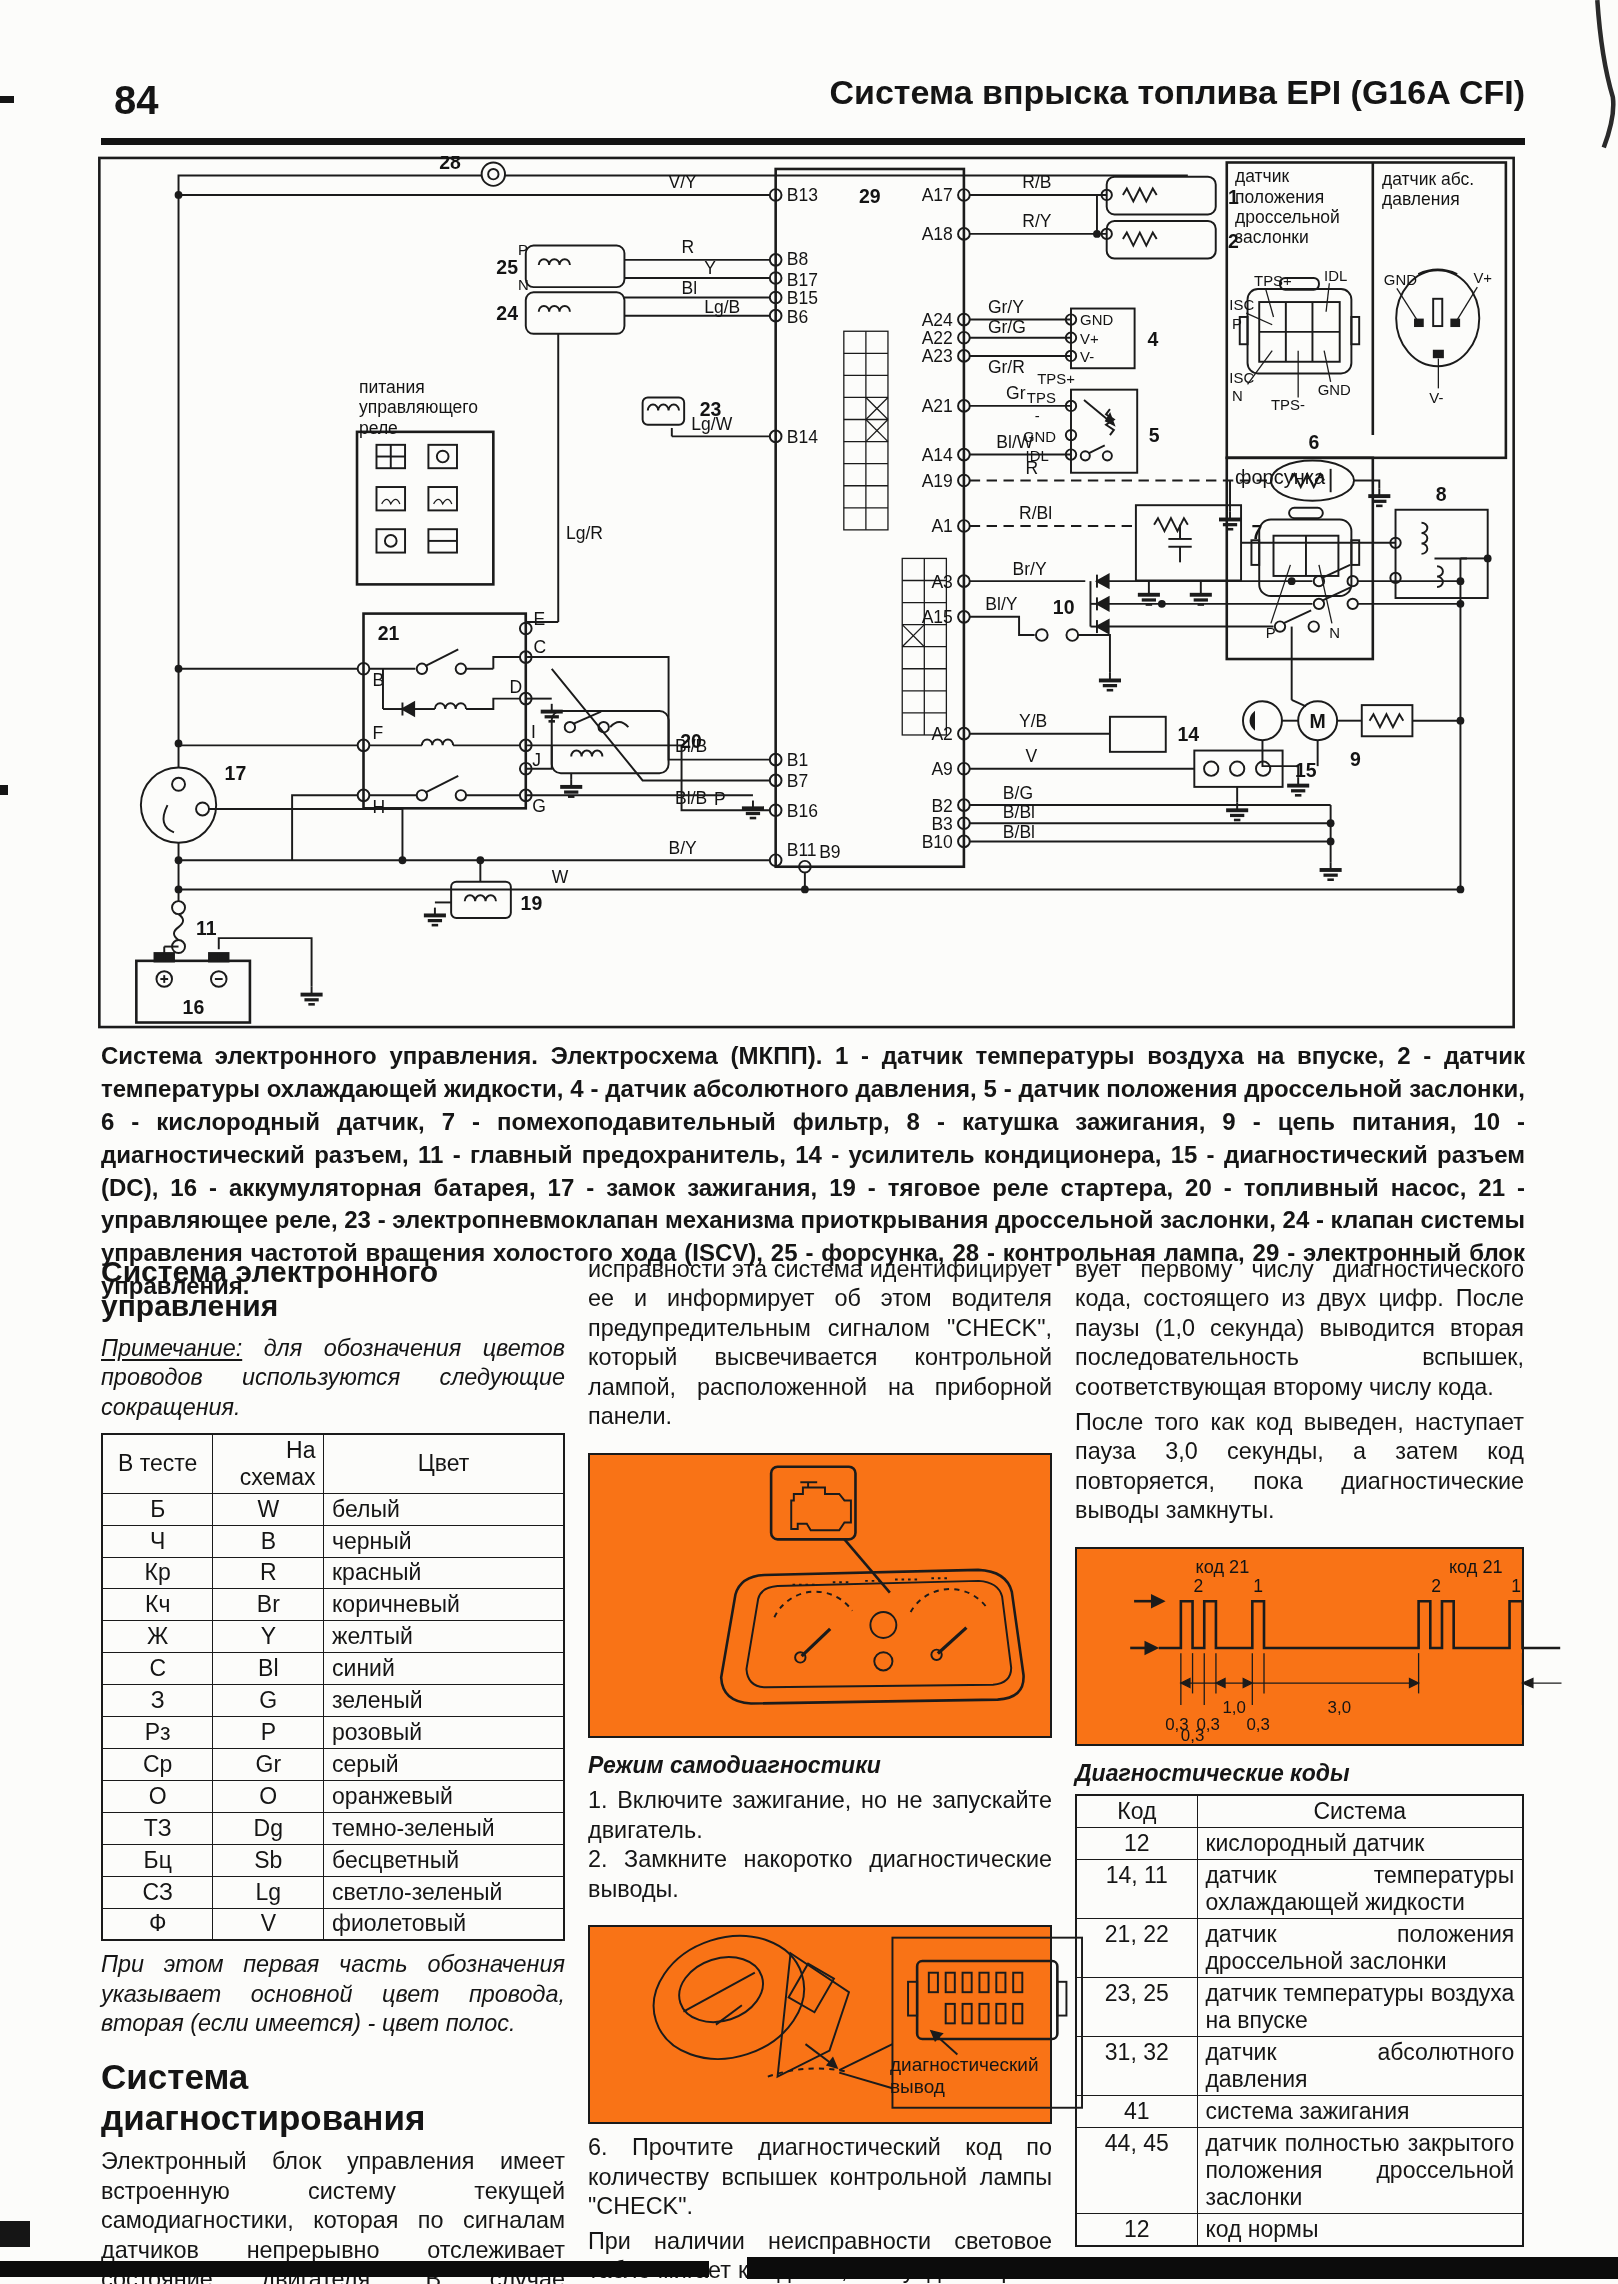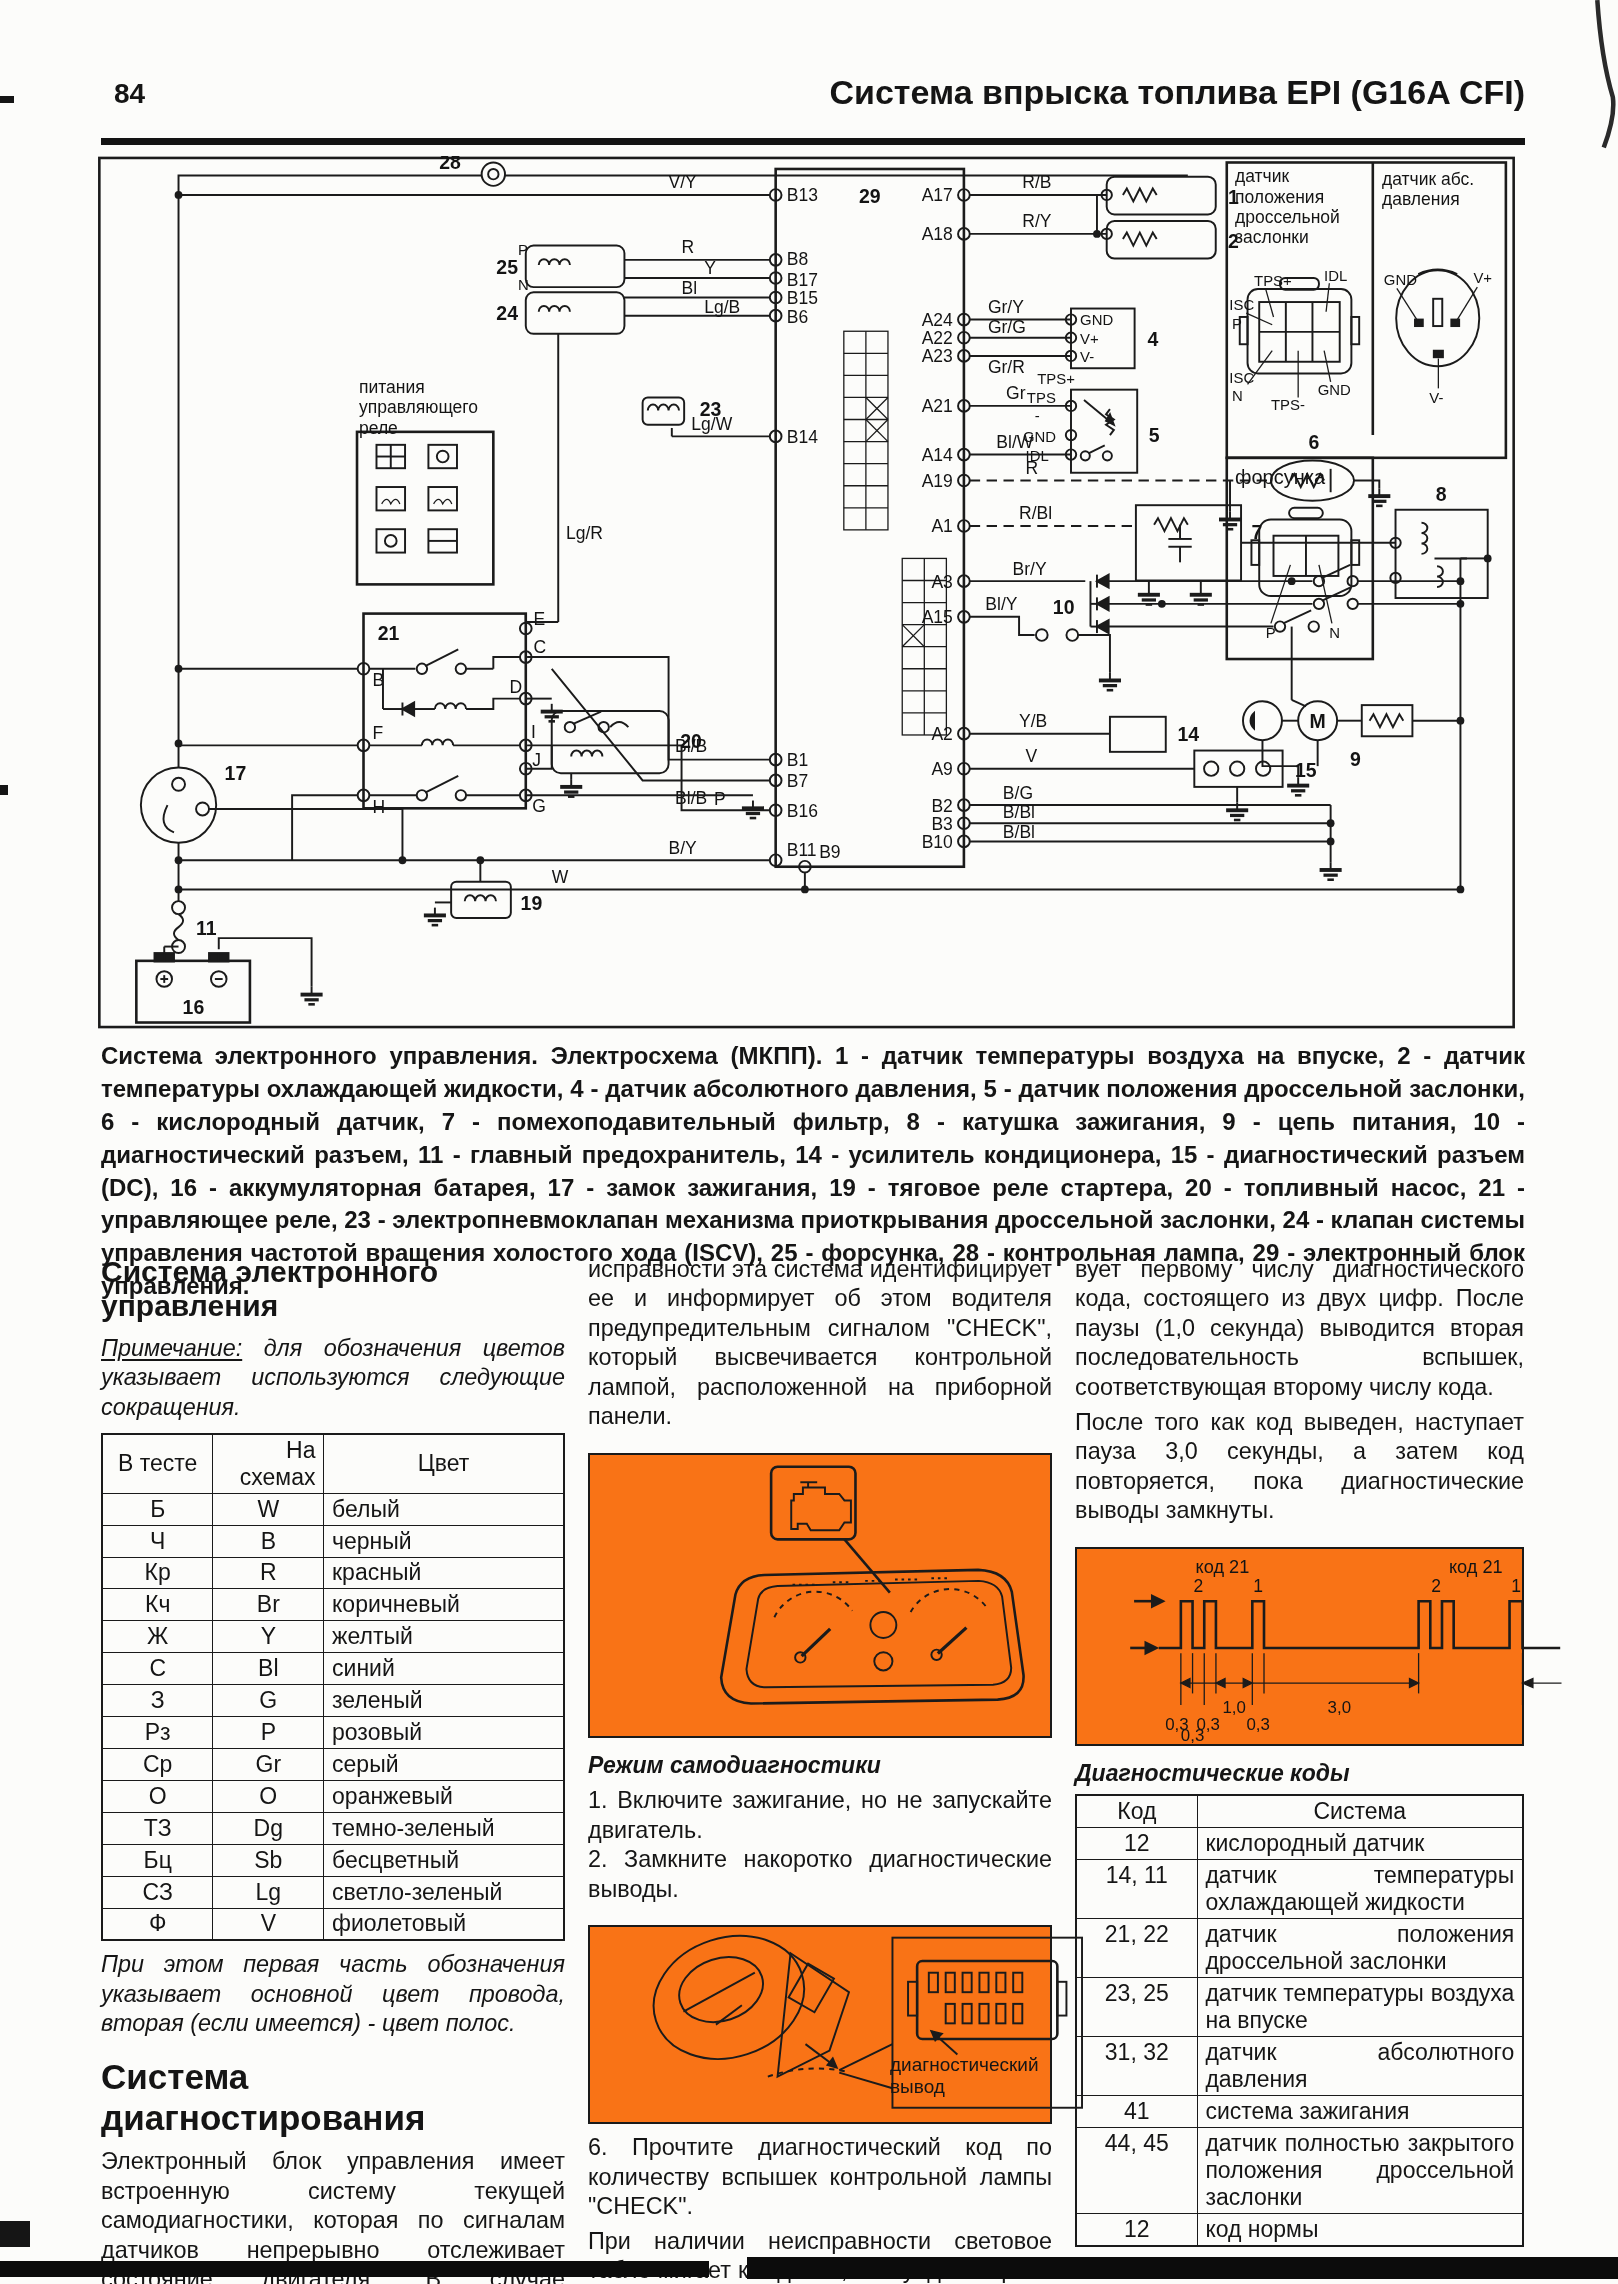--- a/index.html
+++ b/index.html
@@ -1,20 +1,20 @@
 <!DOCTYPE html>
 <html style="font-size:10.4px"><head>
 <meta charset="utf-8">
 <style>
   html,body{margin:0;padding:0;background:#e8e8e6;}
   #page{position:relative;width:1618px;height:2284px;background:#fcfcfa;color:#151515;
         font-family:"Liberation Sans",sans-serif;overflow:hidden;}
   
   #header{position:absolute;left:101px;top:73px;width:1424px;}
-  #page-num{position:absolute;left:13px;top:5.2px;font-size:28px;font-weight:bold;}
+  #page-num{position:absolute;left:13px;top:5.2px;font-size:40px;font-weight:bold;}
   #page-title{text-align:right;font-size:34px;font-weight:bold;padding-bottom:17px;}
   #header-rule{position:absolute;left:101px;top:138px;width:1424px;height:6.5px;background:#131313;}
   
   #diagram{position:absolute;left:97px;top:156px;width:1419px;height:873px;}
   #diagram svg{position:absolute;left:0;top:0;}
   .ov{position:absolute;font-size:17.5px;line-height:1.16;color:#141414;}
   
   #caption{position:absolute;left:101px;top:1040px;width:1424px;font-size:24px;font-weight:bold;
            line-height:1.37;text-align:justify;}
   
@@ -683,21 +683,21 @@
     <div class="ov" style="left:1138px;top:10.4px;width:133px;">датчик положения дроссельной заслонки</div>
     <div class="ov" style="left:1285px;top:13px;width:120px;">датчик абс. давления</div>
     <div class="ov" style="left:1138px;top:310px;width:130px;font-size:20px;">форсунка</div>
     <div class="ov" style="left:262px;top:221px;width:156px;">питания управляющего реле</div>
   </div>
 
   <div id="caption">Система электронного управления. Электросхема (МКПП). 1 - датчик температуры воздуха на впуске, 2 - датчик температуры охлаждающей жидкости, 4 - датчик абсолютного давления, 5 - датчик положения дроссельной заслонки, 6 - кислородный датчик, 7 - помехоподавительный фильтр, 8 - катушка зажигания, 9 - цепь питания, 10 - диагностический разъем, 11 - главный предохранитель, 14 - усилитель кондиционера, 15 - диагностический разъем (DC), 16 - аккумуляторная батарея, 17 - замок зажигания, 19 - тяговое реле стартера, 20 - топливный насос, 21 - управляющее реле, 23 - электропневмоклапан механизма приоткрывания дроссельной заслонки, 24 - клапан системы управления частотой вращения холостого хода (ISCV), 25 - форсунка, 28 - контрольная лампа, 29 - электронный блок управления.</div>
 
   <div id="col-left" class="col">
     <div class="h-big">Система электронного управления</div>
-    <p class="note"><u>Примечание:</u><span> для обозначения цветов указывает используются следующие сокращения.</span></p>
+    <p class="note"><u>Примечание:</u><span> для обозначения цветов проводов используются следующие сокращения.</span></p>
     <table class="tbl" id="color-table">
       <thead>
         <tr>
           <th style="text-align:center;">В тесте</th>
           <th style="text-align:right;">На схемах</th>
           <th>Цвет</th>
         </tr>
       </thead>
       <tbody>
 

